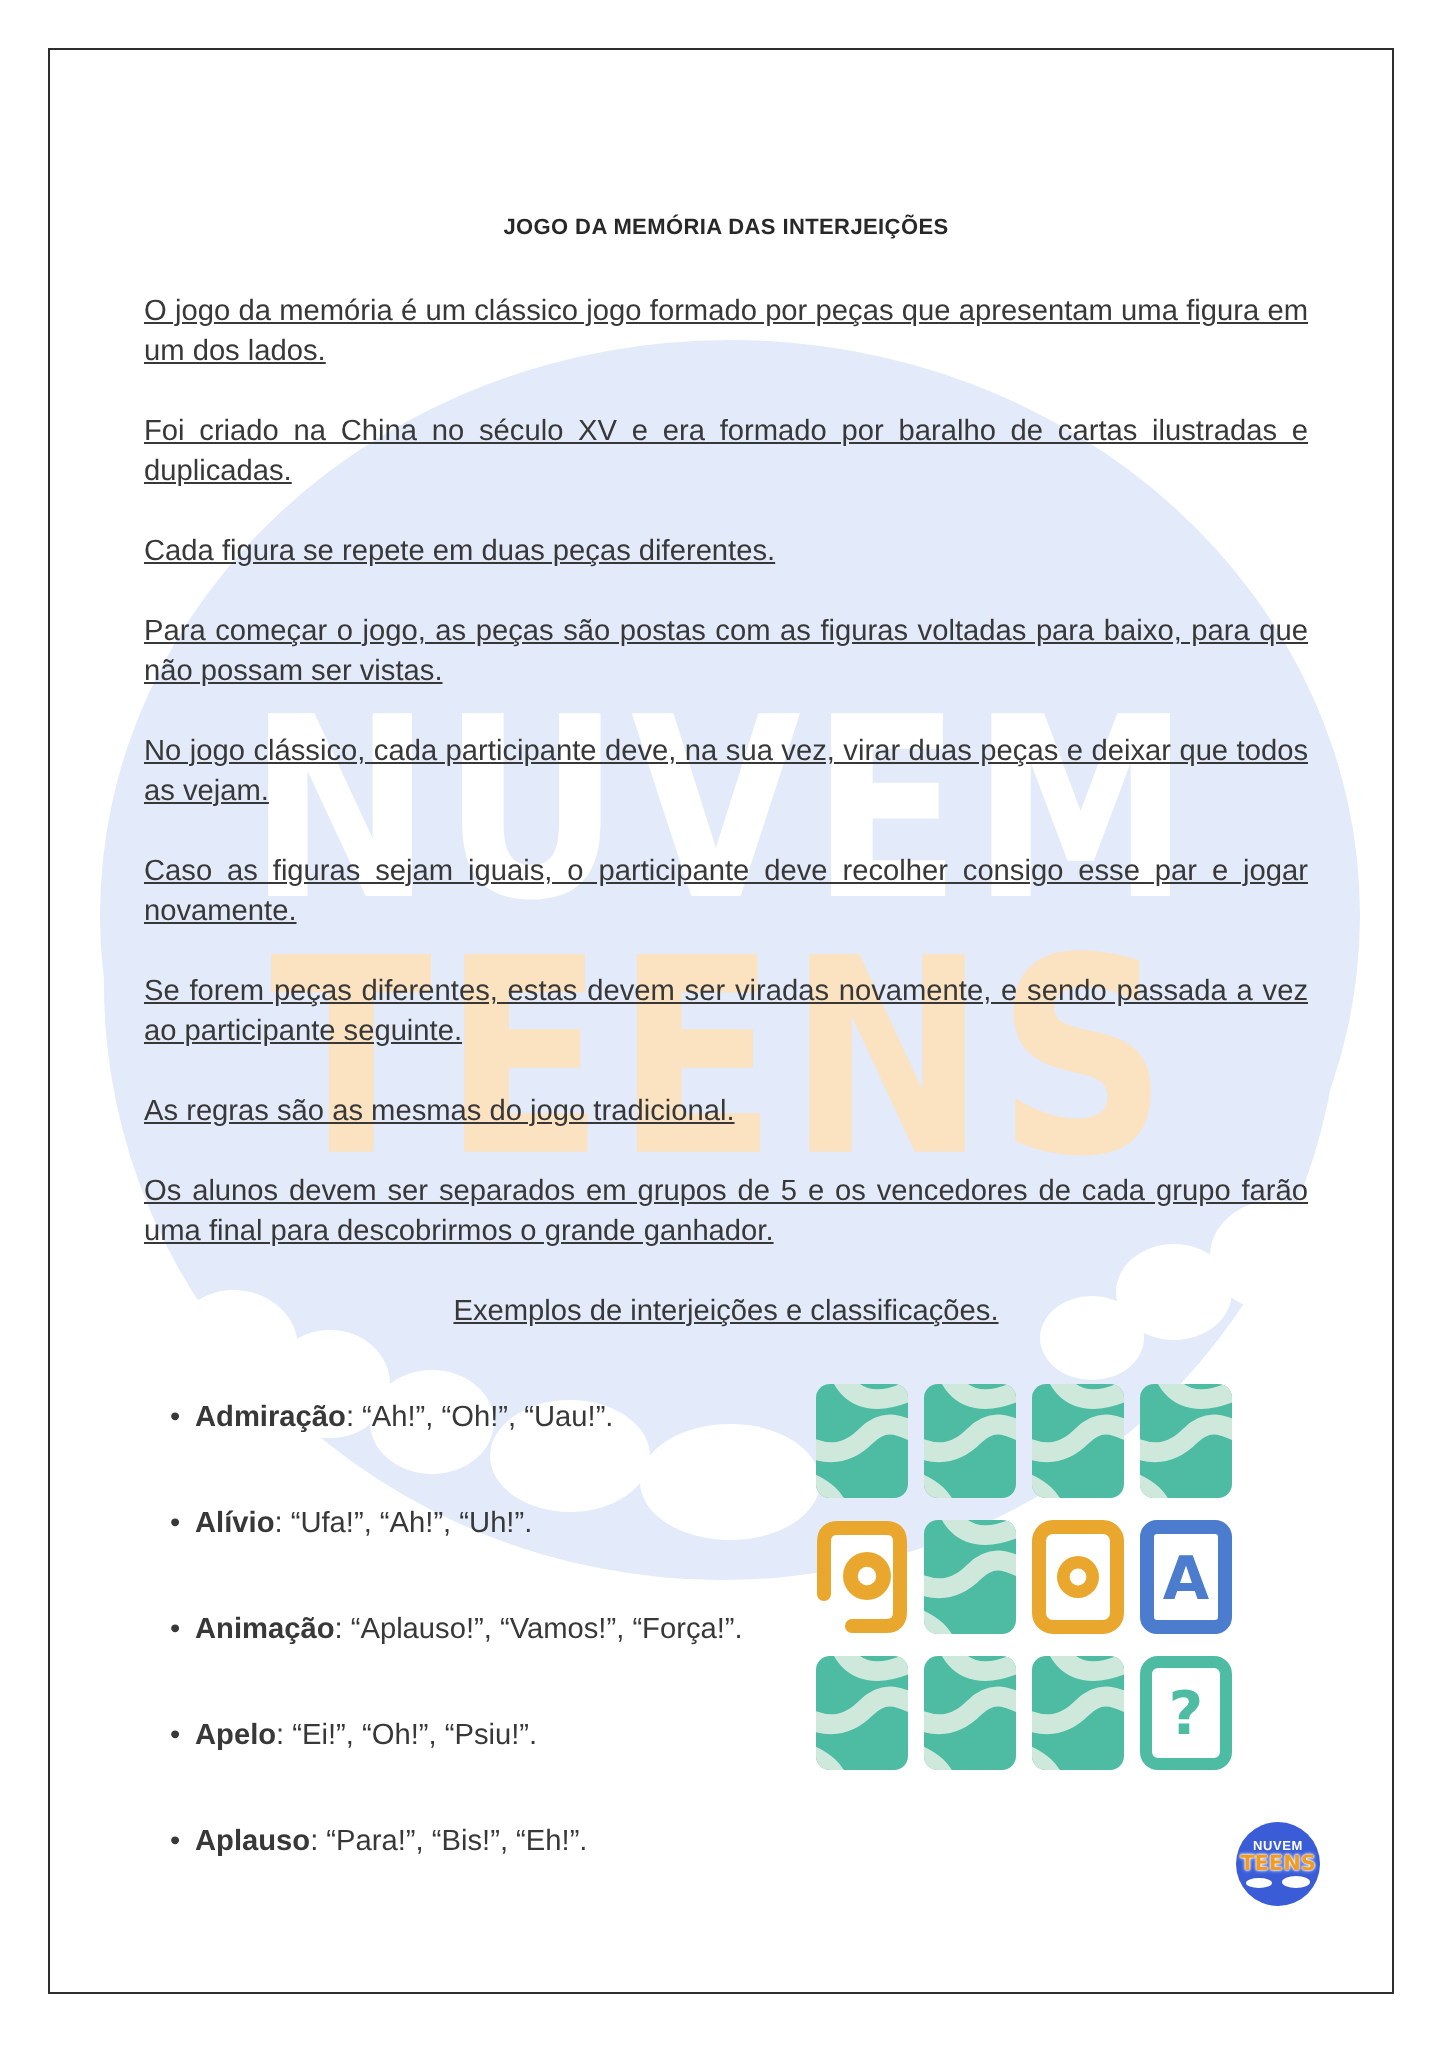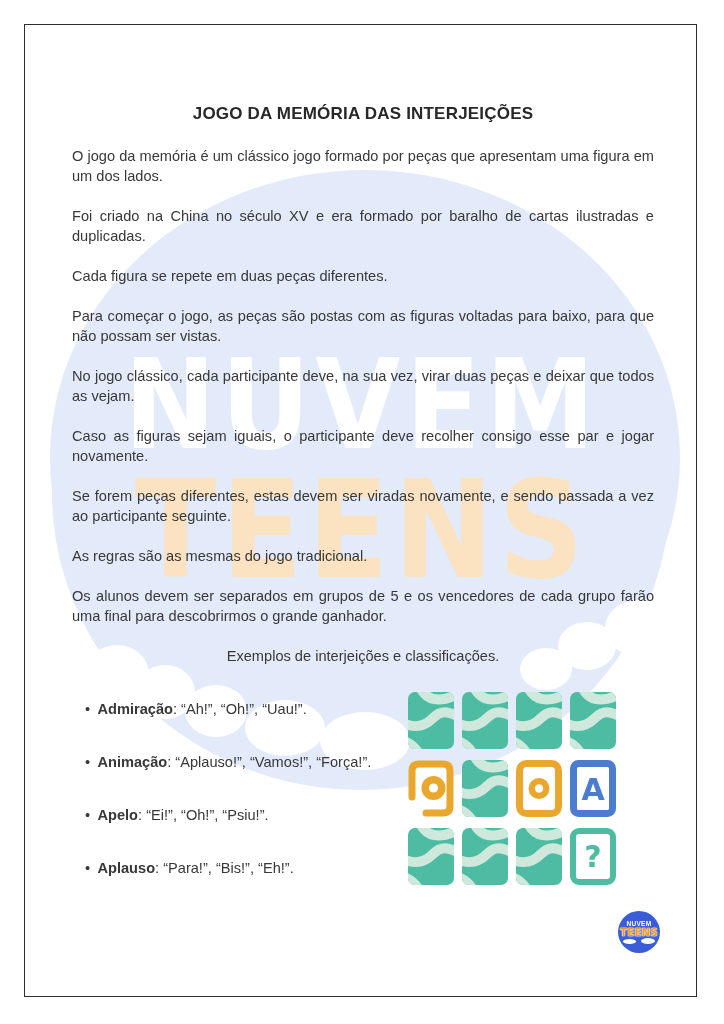--- a/index.html
+++ b/index.html
@@ -15,23 +15,23 @@
   .wm-word{position:absolute;left:0;right:0;text-align:center;
            font-family:"DejaVu Sans",sans-serif;font-weight:800;line-height:1;
            transform:scaleY(1.14);transform-origin:top;letter-spacing:5px;white-space:nowrap;}
   .wm-nuvem{top:342px;font-size:110px;color:#ffffff;}
   .wm-teens{top:463px;font-size:119px;color:#FBE2C1;}
   .cl{position:absolute;background:#fff;border-radius:50%;}
 
   
   .doc{position:absolute;left:72px;top:104px;width:582px;z-index:3;
        color:#383838;font-size:14.6px;line-height:20px;}
-  .doc h1{font-size:17px;line-height:20px;margin:0 0 22px 0;text-align:center;
+  .doc h1{font-size:11px;line-height:20px;margin:0 0 22px 0;text-align:center;
           color:#282828;letter-spacing:.2px;font-weight:bold;}
-  .doc p{margin:0 0 20px 0;text-align:justify;}
+  .doc p{margin:0 0 20px 0;text-align:justify;text-decoration:underline;}
   .doc p.intro{text-align:center;}
   .doc ul{list-style:none;margin:4px 0 0 0;padding:0 0 0 13px;}
   .doc li{position:relative;padding-left:12.5px;margin-bottom:18.5px;margin-top:33px;}
   .doc li::before{content:"\2022";position:absolute;left:0;top:0;}
   .doc li strong{font-weight:bold;}
 
   
   .cards{position:absolute;left:408px;top:692px;z-index:4;display:grid;
          grid-template-columns:repeat(4,46px);grid-auto-rows:57px;column-gap:8px;row-gap:11px;}
   .cards .cell, .cards svg{display:block;width:46px;height:57px;}
@@ -78,20 +78,21 @@
     <p>Cada figura se repete em duas peças diferentes.</p>
     <p>Para começar o jogo, as peças são postas com as figuras voltadas para baixo, para que não possam ser vistas.</p>
     <p>No jogo clássico, cada participante deve, na sua vez, virar duas peças e deixar que todos as vejam.</p>
     <p>Caso as figuras sejam iguais, o participante deve recolher consigo esse par e jogar novamente.</p>
     <p>Se forem peças diferentes, estas devem ser viradas novamente, e sendo passada a vez ao participante seguinte.</p>
     <p>As regras são as mesmas do jogo tradicional.</p>
     <p>Os alunos devem ser separados em grupos de 5 e os vencedores de cada grupo farão uma final para descobrirmos o grande ganhador.</p>
     <p class="intro">Exemplos de interjeições e classificações.</p>
     <ul>
       <li><strong>Admiração</strong><span>: “Ah!”, “Oh!”, “Uau!”.</span></li>
+      <li><strong>Alívio</strong><span>: “Ufa!”, “Ah!”, “Uh!”.</span></li>
       <li><strong>Animação</strong><span>: “Aplauso!”, “Vamos!”, “Força!”.</span></li>
       <li><strong>Apelo</strong><span>: “Ei!”, “Oh!”, “Psiu!”.</span></li>
       <li><strong>Aplauso</strong><span>: “Para!”, “Bis!”, “Eh!”.</span></li>
     </ul>
   </div>
 
   <div class="cards" id="cards">
       <div class="cell">
         <svg viewBox="0 0 46 57">
           <defs>

